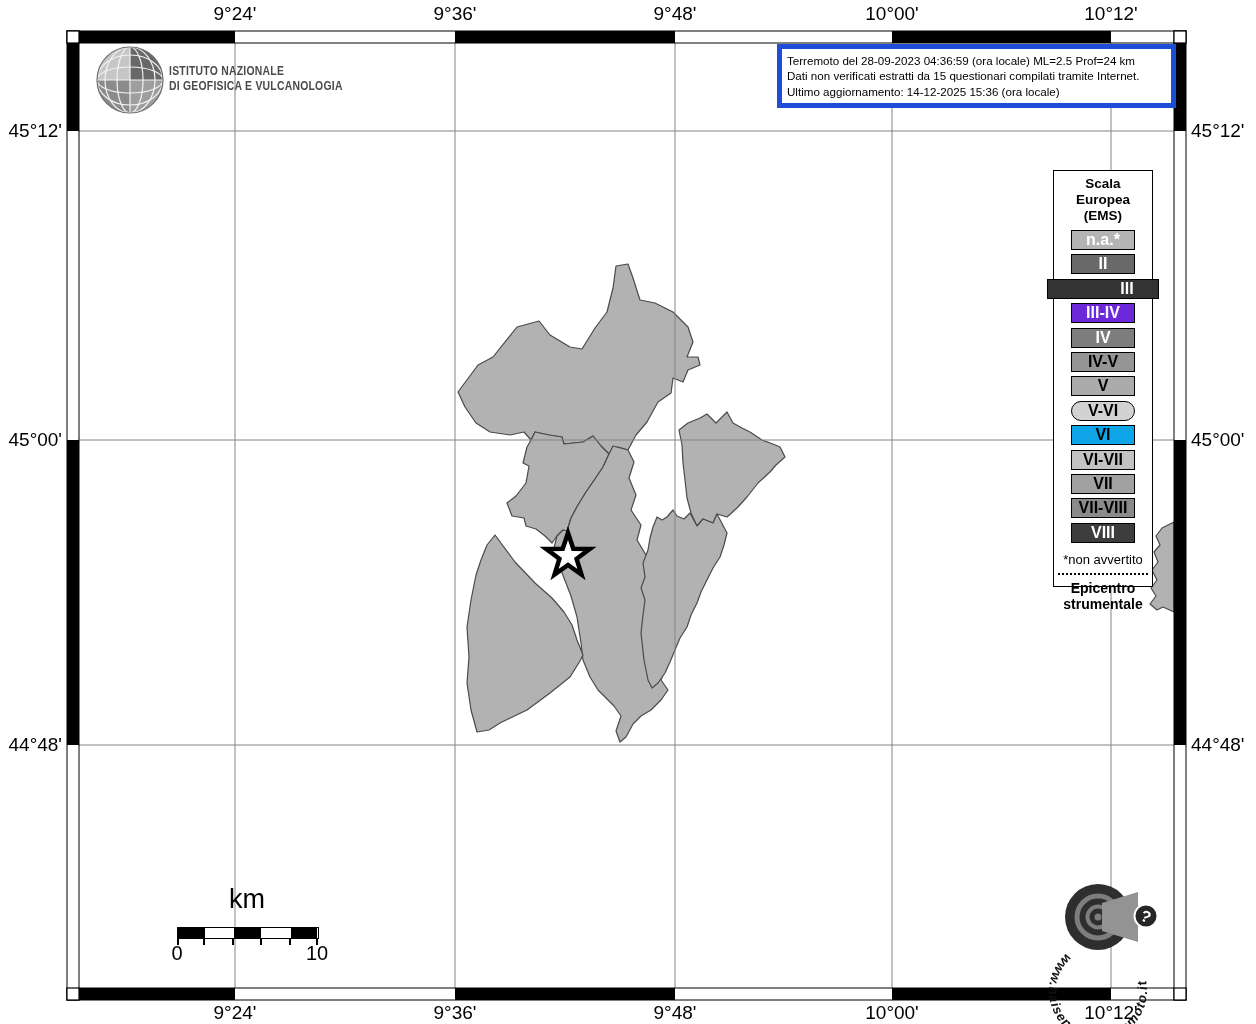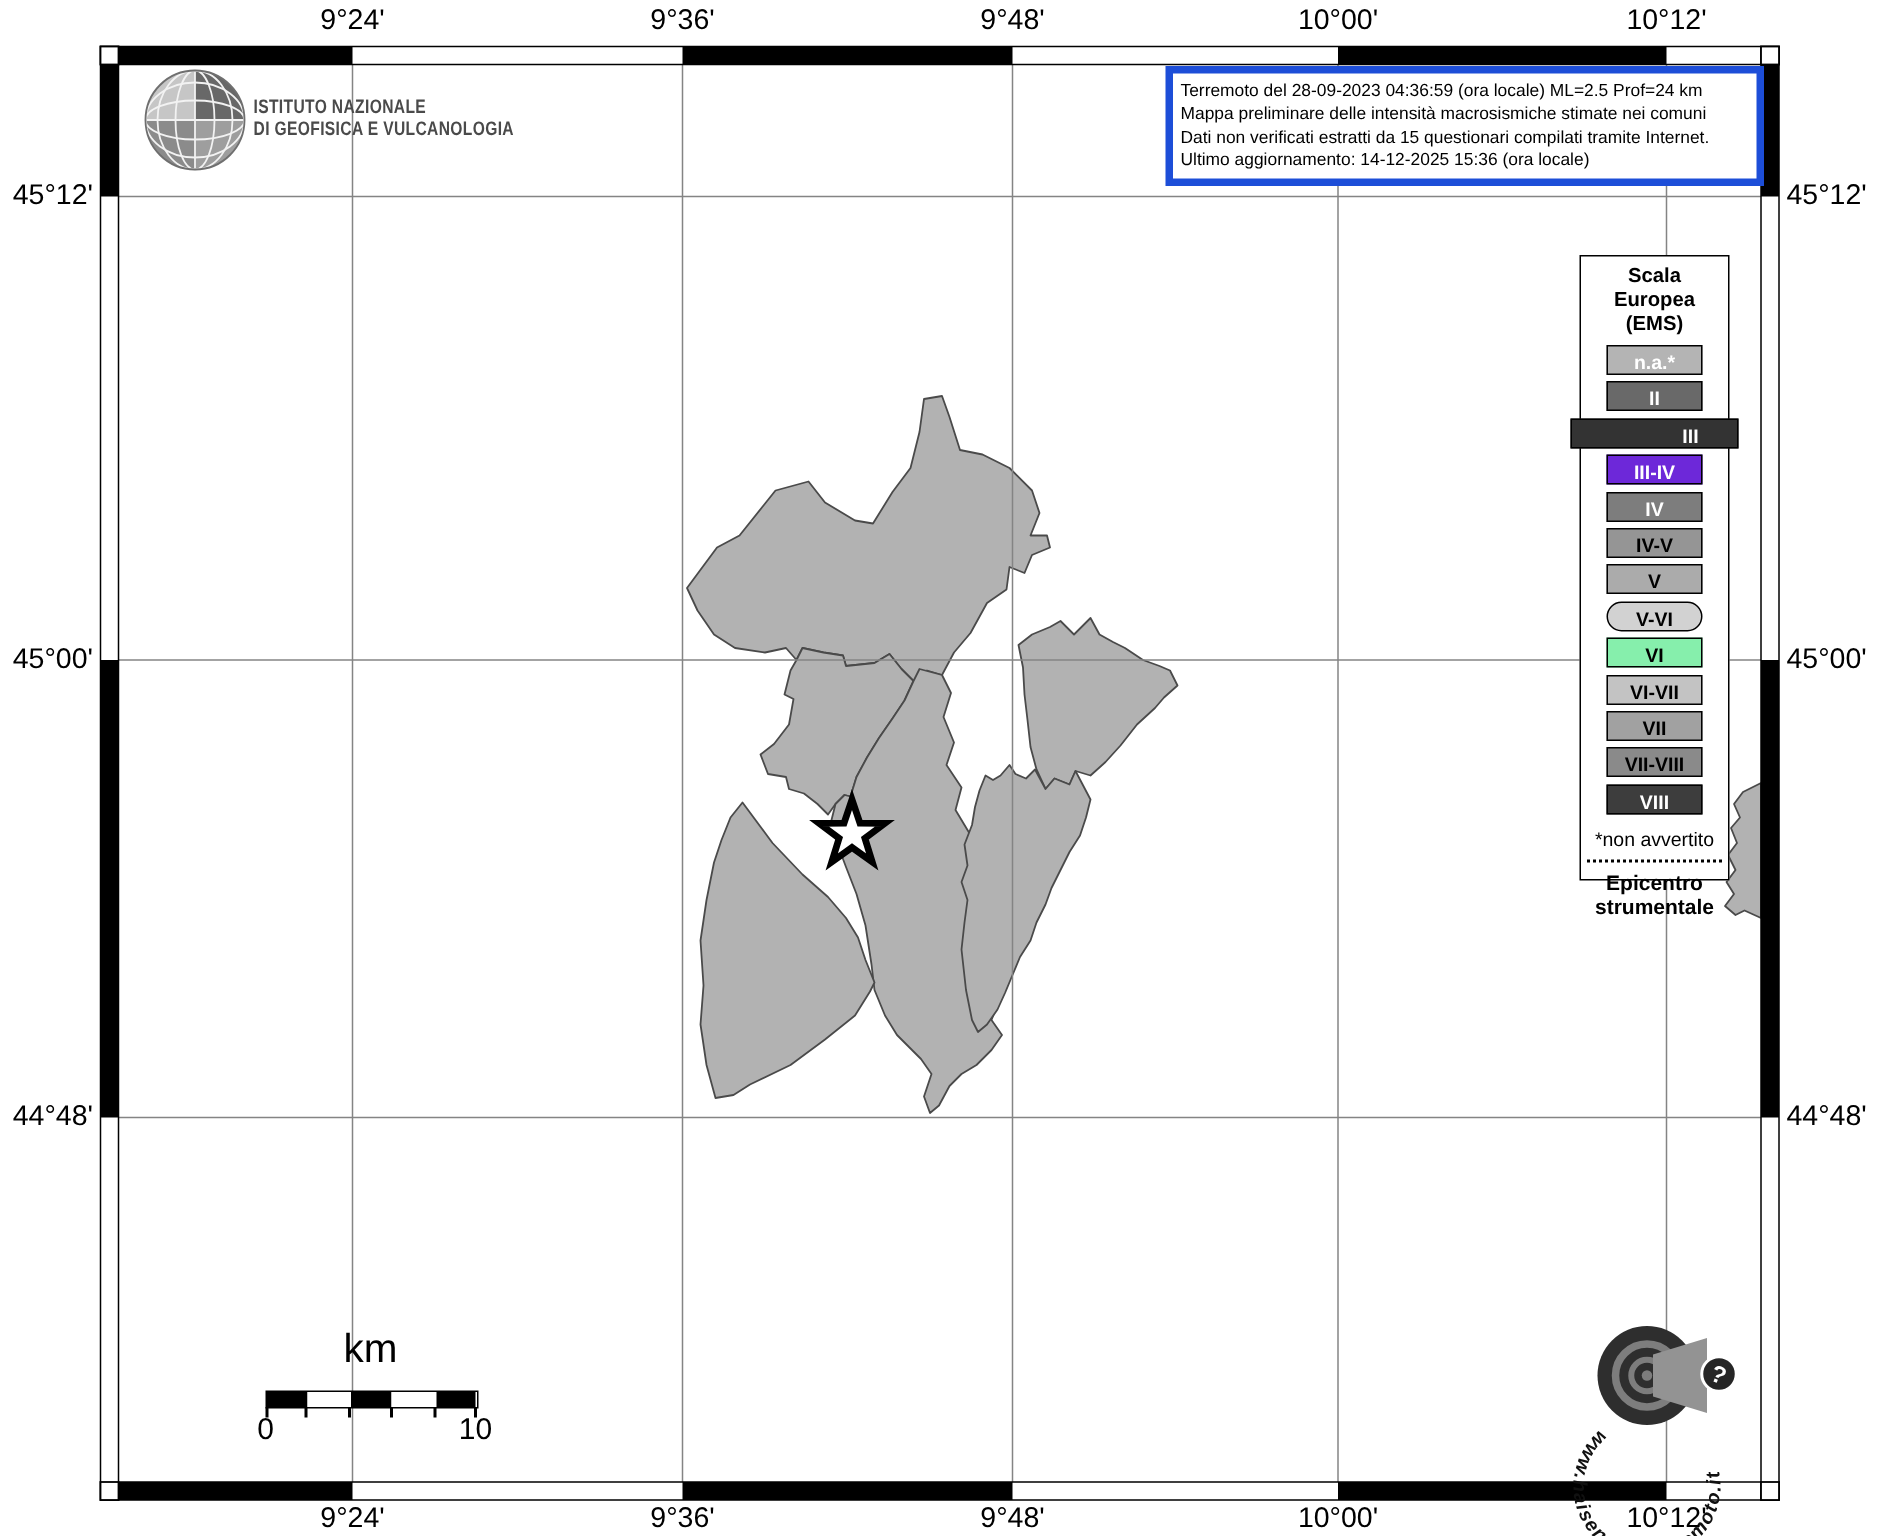--- a/index.html
+++ b/index.html
@@ -19,21 +19,21 @@
   
   .ingv-text{left:169px;top:63px;font-size:13px;font-weight:bold;color:#4a4a4a;
              line-height:15px;transform:scaleX(0.8);transform-origin:left top;white-space:nowrap;
              letter-spacing:0.3px;}
   
   .legend{left:1053px;top:170px;width:100px;height:417px;background:#fff;border:1px solid #000;
           display:flex;flex-direction:column;align-items:center;box-sizing:border-box;}
   .leg-title{margin-top:5px;}
   .leg-title div{font-weight:bold;font-size:13.5px;line-height:16px;text-align:center;}
   .sw{width:62px;height:18px;margin-top:4.4px;border:1px solid #000;display:flex;
-      align-items:flex-end;justify-content:center;font-weight:bold;font-size:13px;flex:none;}
+      align-items:flex-end;justify-content:center;font-weight:bold;font-size:16px;flex:none;}
   .sw.first{margin-top:6px;}
   .leg-foot{font-size:13px;margin-top:9px;}
   .leg-sep{width:90px;border-top:2px dotted #000;margin-top:6px;}
   .leg-epi{margin-top:5px;}
   .leg-epi div{font-weight:bold;font-size:14px;line-height:16.5px;text-align:center;}
   .leg-star{margin-top:3px;}
   
   .sb-wrap{left:177px;top:927px;width:140px;height:10px;border:1px solid #000;display:flex;}
   .sb-seg{height:10px;flex:none;}
   .sb-tick{position:absolute;z-index:2;width:2px;height:7px;background:#000;top:938px;}
@@ -145,21 +145,20 @@
   <div class="axlab right" style="top:429px;">45°00'</div>
   <div class="axlab right" style="top:734px;">44°48'</div>
 
   <div class="overlay ingv-text">
     <div>ISTITUTO NAZIONALE</div>
     <div>DI GEOFISICA E VULCANOLOGIA</div>
   </div>
 
   <div class="overlay info-box">
     <div>Terremoto del 28-09-2023 04:36:59 (ora locale) ML=2.5 Prof=24 km</div>
-    <div>Mappa preliminare delle intensità macrosismiche stimate nei comuni</div>
     <div>Dati non verificati estratti da 15 questionari compilati tramite Internet.</div>
     <div>Ultimo aggiornamento: 14-12-2025 15:36 (ora locale)</div>
   </div>
 
   <div class="overlay legend">
     <div class="leg-title">
       <div>Scala</div>
       <div>Europea</div>
       <div>(EMS)</div>
     </div>
@@ -180,21 +179,21 @@
       </div>
     <div class="sw" style="background-color: rgb(149, 149, 149); color: rgb(0, 0, 0);">
       <span>IV-V</span>
       </div>
     <div class="sw" style="background-color: rgb(171, 171, 171); color: rgb(0, 0, 0);">
       <span>V</span>
       </div>
     <div class="sw" style="background-color: rgb(210, 210, 210); color: rgb(0, 0, 0); border-radius: 10px;">
       <span>V-VI</span>
       </div>
-    <div class="sw" style="background-color: #86efac; color: rgb(0, 0, 0);">
+    <div class="sw" style="background-color: #0ea5e9; color: rgb(0, 0, 0);">
       <span>VI</span>
       </div>
     <div class="sw" style="background-color: rgb(195, 195, 195); color: rgb(0, 0, 0);">
       <span>VI-VII</span>
       </div>
     <div class="sw" style="background-color: rgb(161, 161, 161); color: rgb(0, 0, 0);">
       <span>VII</span>
       </div>
     <div class="sw" style="background-color: rgb(138, 138, 138); color: rgb(0, 0, 0);">
       <span>VII-VIII</span>

